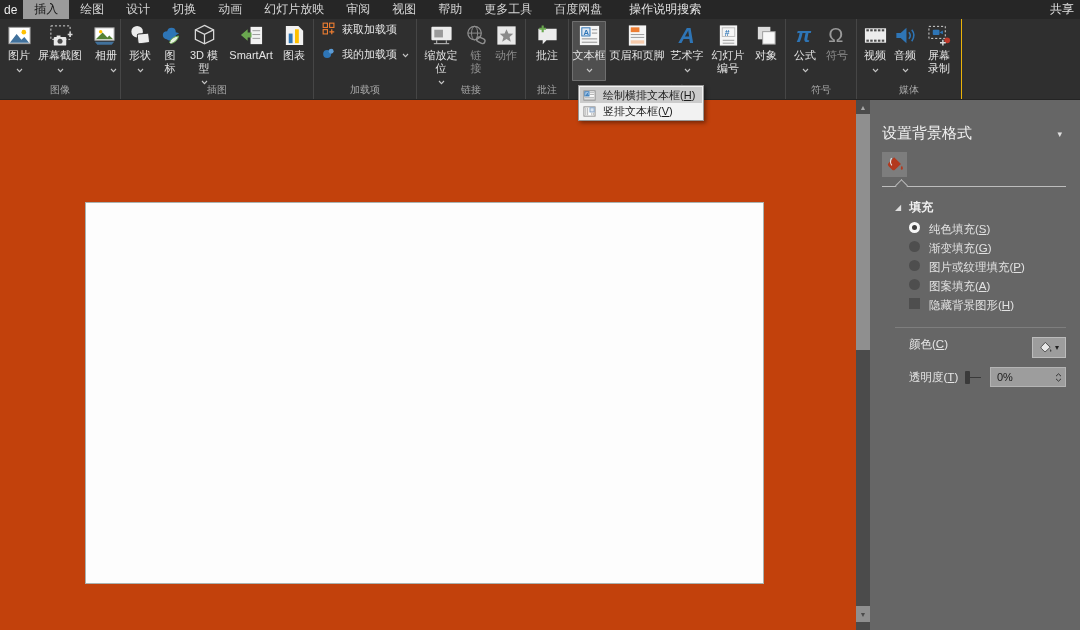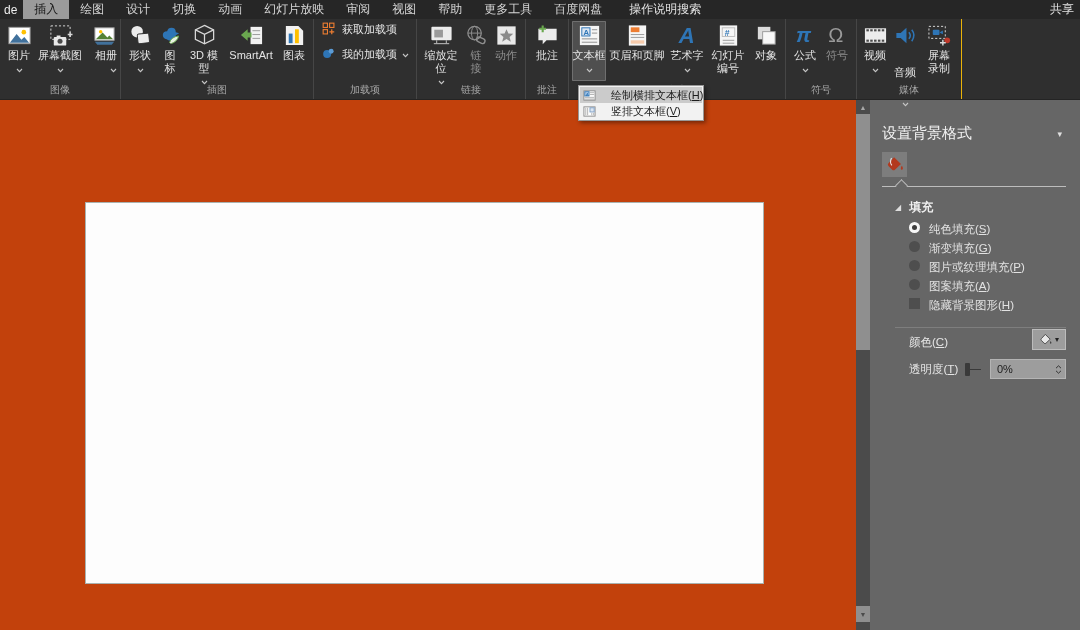--- a/index.html
+++ b/index.html
@@ -27,21 +27,21 @@
 .btn-large.active{background:#4f4f4f;box-shadow:inset 0 0 0 1px #6f6f6f}
 .btn-large.disabled{color:#909090}
 .icon{display:inline-flex;align-items:center;justify-content:center}
 .btn-large .icon svg{width:25px;height:25px}
 .stacked-group .group-buttons{flex-direction:column;align-items:flex-start;gap:9px;padding:0 4px}
 .btn-small{display:flex;align-items:center;gap:5px;font-size:11px;color:#e4e4e4}
 .btn-small .icon svg{width:16px;height:16px}
 
 
 #textbox-menu{position:absolute;left:578px;top:85px;width:126px;background:#f2f2f2;border:1px solid #989898;box-shadow:2px 2px 4px rgba(0,0,0,.4);z-index:50;padding:1px 1px}
-.menu-item{display:flex;align-items:center;gap:15px;height:16px;font-size:11px;color:#1c1c1c;padding:0 4px 0 3px;white-space:nowrap}
+.menu-item{display:flex;align-items:center;gap:7px;height:16px;font-size:11px;color:#1c1c1c;padding:0 4px 0 3px;white-space:nowrap}
 .menu-item.hl{background:#cbcbcb}
 .menu-item .icon svg{width:13px;height:13px}
 
 
 #main{flex:1;display:flex;min-height:0;position:relative}
 #canvas{width:856px;position:relative}
 #slide{position:absolute;left:85px;top:102px;width:679px;height:382px;background:#fdfdfd;border:1px solid #a9b2b0}
 #vscroll{width:14px;background:#4b4b4b;position:relative;flex:none}
 .scroll-up{position:absolute;left:0;top:1px;width:14px;height:12px;display:flex;align-items:center;justify-content:center;color:#a8a8a8;font-size:7px}
 .scroll-thumb{position:absolute;left:0;top:14px;width:14px;height:236px;background:#8f8f8f}
@@ -57,21 +57,21 @@
 .tab-divider .notch{position:absolute;left:15px;top:-5px;width:9px;height:9px;background:#666;border-left:1px solid #bdbdbd;border-top:1px solid #bdbdbd;transform:rotate(45deg)}
 .fill-header{display:flex;align-items:center;gap:8px;margin:12px 0 6px;padding-left:13px;font-weight:bold;font-size:12px;color:#f0f0f0}
 .fill-header .tri{font-size:8px;color:#dedede}
 .opt-row{display:flex;align-items:flex-start;gap:9px;height:19px;padding-left:27px}
 .radio{flex:none;width:11px;height:11px;border-radius:50%;background:#4e4e4e;position:relative}
 .radio.sel{background:#f7f7f7}
 .radio.sel::after{content:"";position:absolute;inset:3px;border-radius:50%;background:#3d3d3d}
 .checkbox{flex:none;width:11px;height:11px;background:#4e4e4e}
 .opt-lbl{color:#e2e2e2}
 .sec-divider{height:1px;background:#7e7e7e;margin:10px 0 0 13px}
-.color-row{display:flex;align-items:flex-end;margin-top:1px;padding-left:27px}
+.color-row{display:flex;align-items:flex-start;margin-top:9px;padding-left:27px}
 .color-row .lbl{flex:1}
 .color-btn{width:34px;height:21px;background:#9d9d9d;border:1px solid #bcbcbc;display:flex;align-items:center;justify-content:center;gap:3px}
 .color-btn svg{width:13px;height:13px}
 .color-btn .dcaret{font-size:8px;color:#222}
 .trans-row{display:flex;align-items:center;margin-top:9px;padding-left:27px;gap:7px}
 .trans-row .lbl{flex:none}
 .slider{flex:1;position:relative;height:13px}
 .slider .track{position:absolute;left:2px;right:2px;top:6px;height:1px;background:#3a3a3a}
 .slider .thumb{position:absolute;left:0;top:0;width:5px;height:13px;background:#3a3a3a;border-radius:1px}
 .trans-input{flex:none;width:76px;height:20px;background:#9d9d9d;border:1px solid #b4b4b4;color:#1c1c1c;display:flex;align-items:center;padding:0 3px 0 6px;font-size:11px}
@@ -430,21 +430,21 @@
                   <rect x="15.5" y="17.3" width="2.6" height="2.2"></rect>
                   <rect x="19.5" y="17.3" width="2.6" height="2.2"></rect>
                 </g>
               </svg>
             </span>
             <span class="lbl">视频</span>
             <span class="chev"><svg width="7" height="5" viewBox="0 0 7 5">
                 <path d="M1 1 L3.5 3.6 L6 1" stroke="#c6c6c6" fill="none" stroke-width="1.1"></path>
               </svg></span>
           </div>
-          <div class="btn-large" style="width: 30px; gap: 17px;">
+          <div class="btn-large" style="width: 30px;">
             <span class="icon">
               <svg viewBox="0 0 26 26">
                 <path d="M3.5 10.5 h4.5 l6 -5.5 v16 l-6 -5.5 h-4.5 Z" fill="#2e75b6"></path>
                 <path d="M16.5 9.5 q3 3.5 0 7 M19.5 7 q4.5 5.5 0 12" fill="none" stroke="#2e75b6" stroke-width="1.6"></path>
               </svg>
             </span>
             <span class="lbl">音频</span>
             <span class="chev"><svg width="7" height="5" viewBox="0 0 7 5">
                 <path d="M1 1 L3.5 3.6 L6 1" stroke="#c6c6c6" fill="none" stroke-width="1.1"></path>
               </svg></span>

